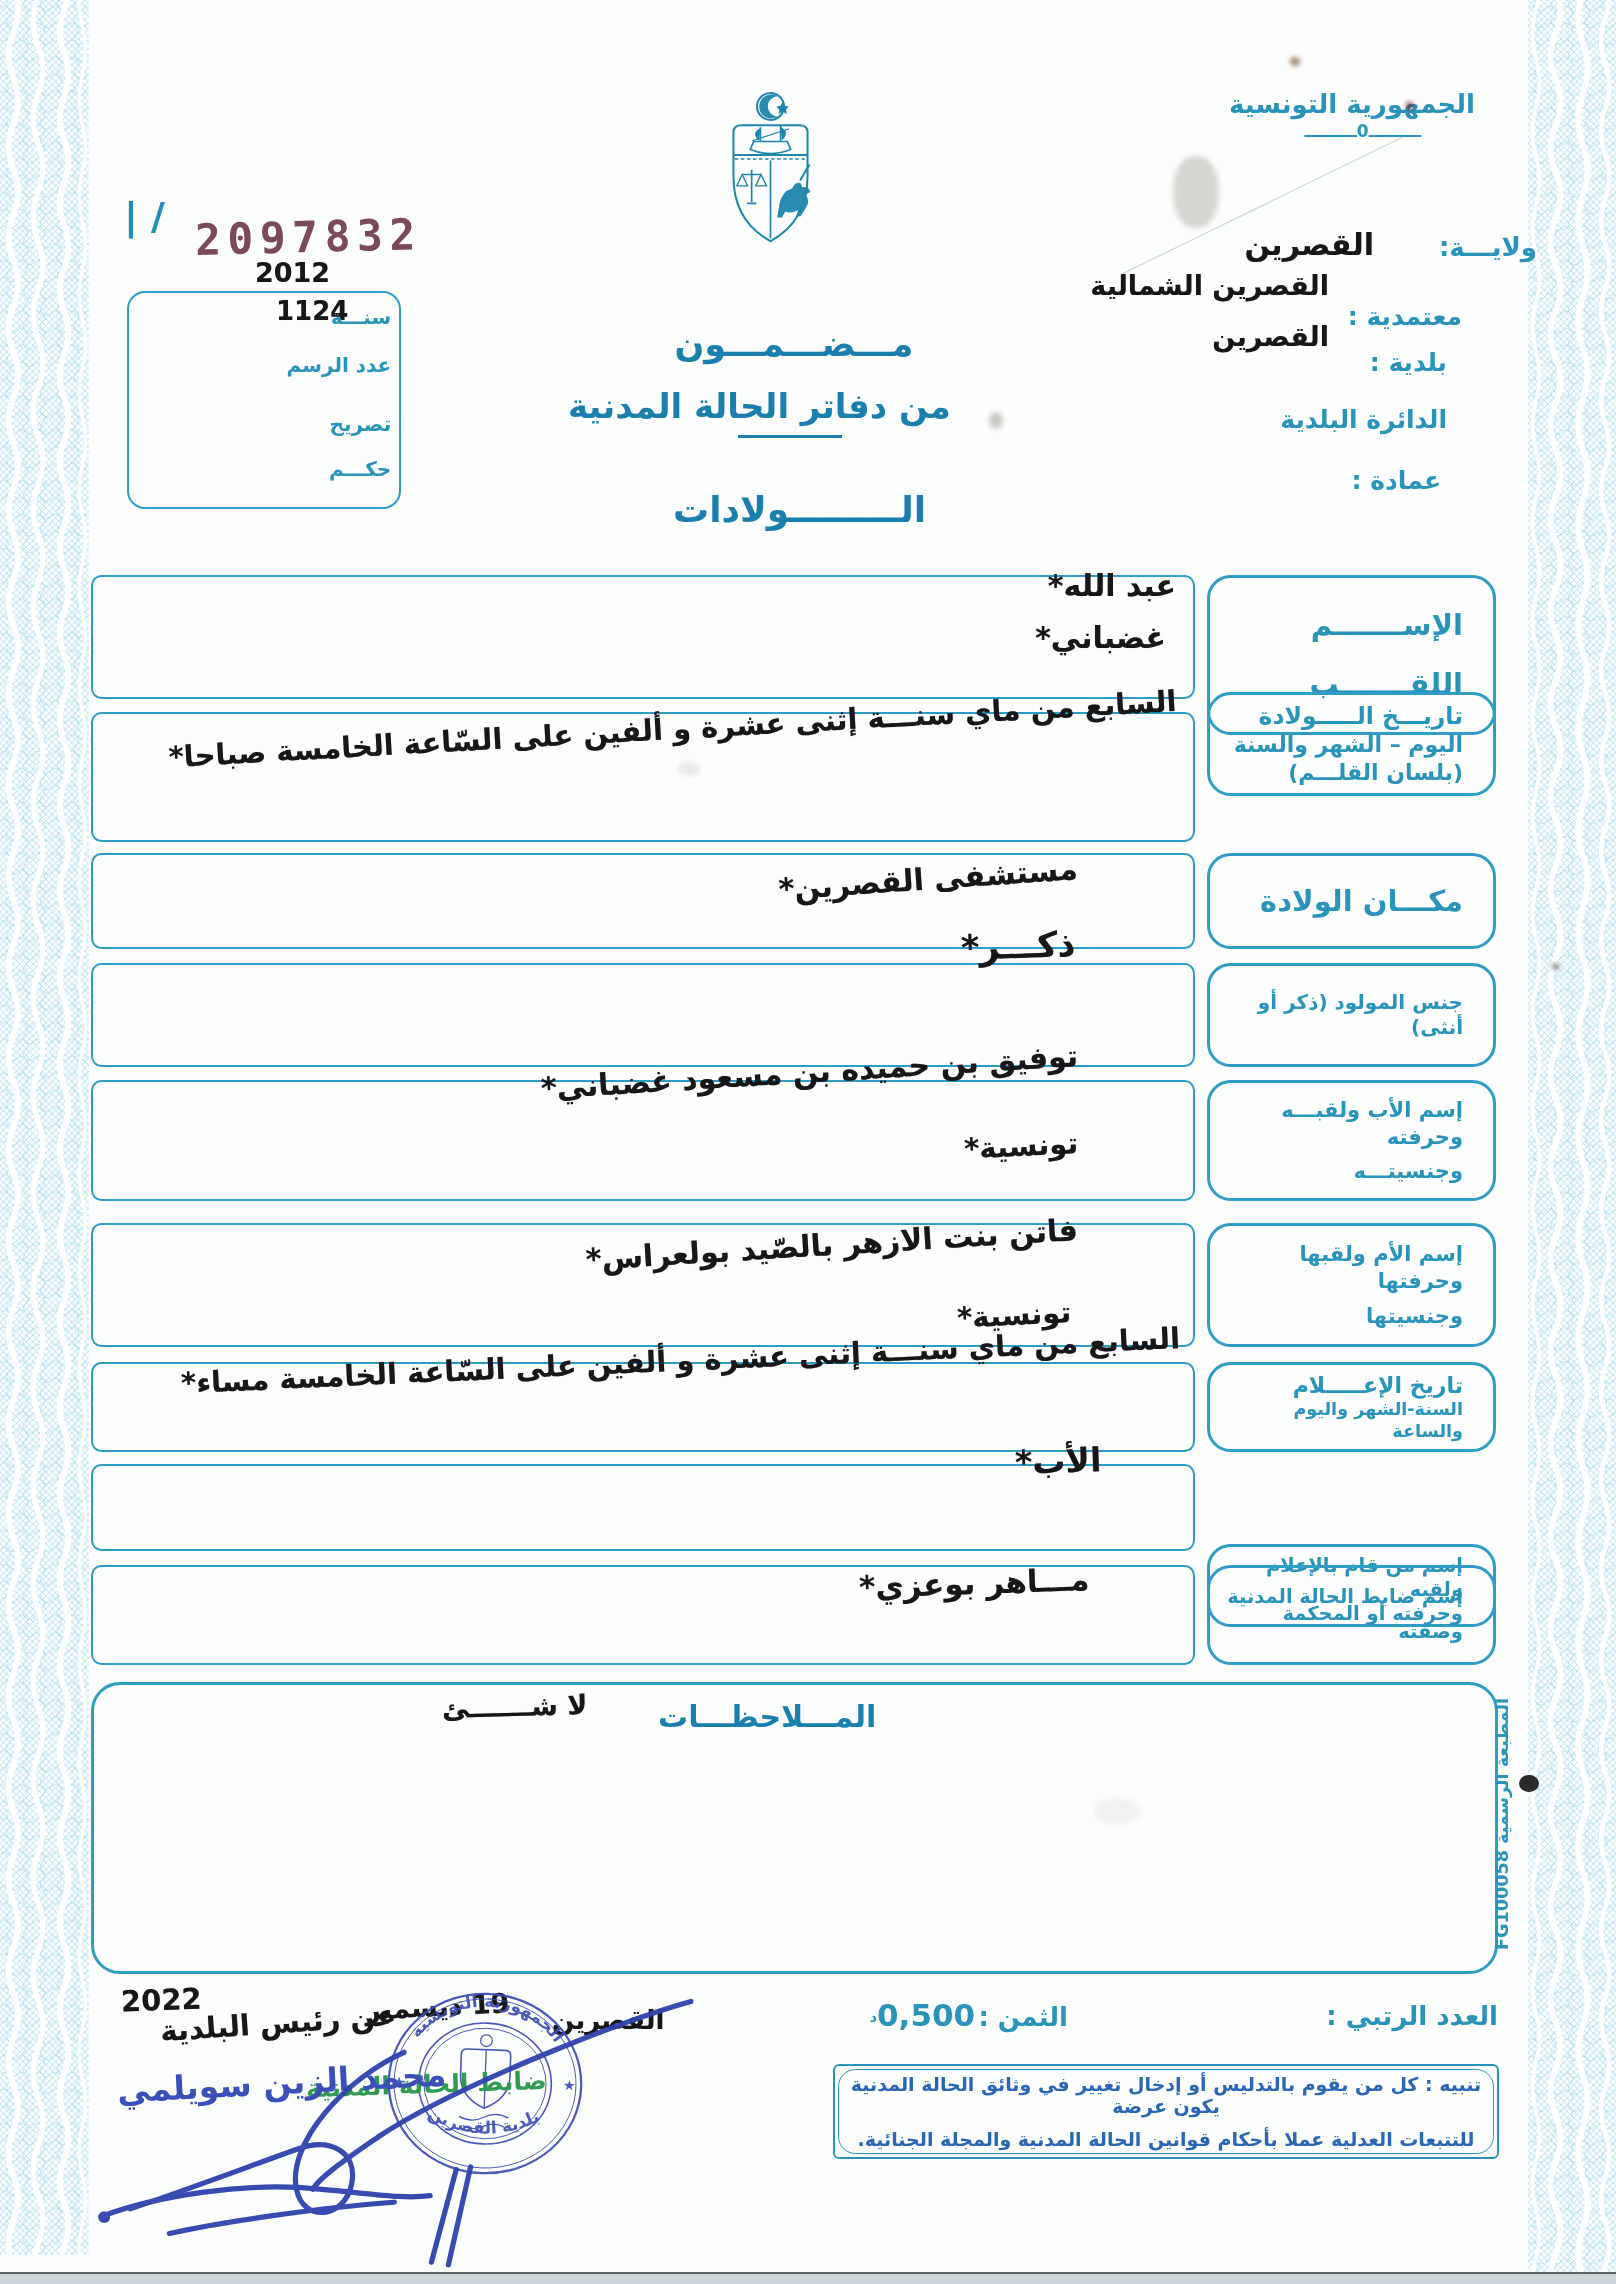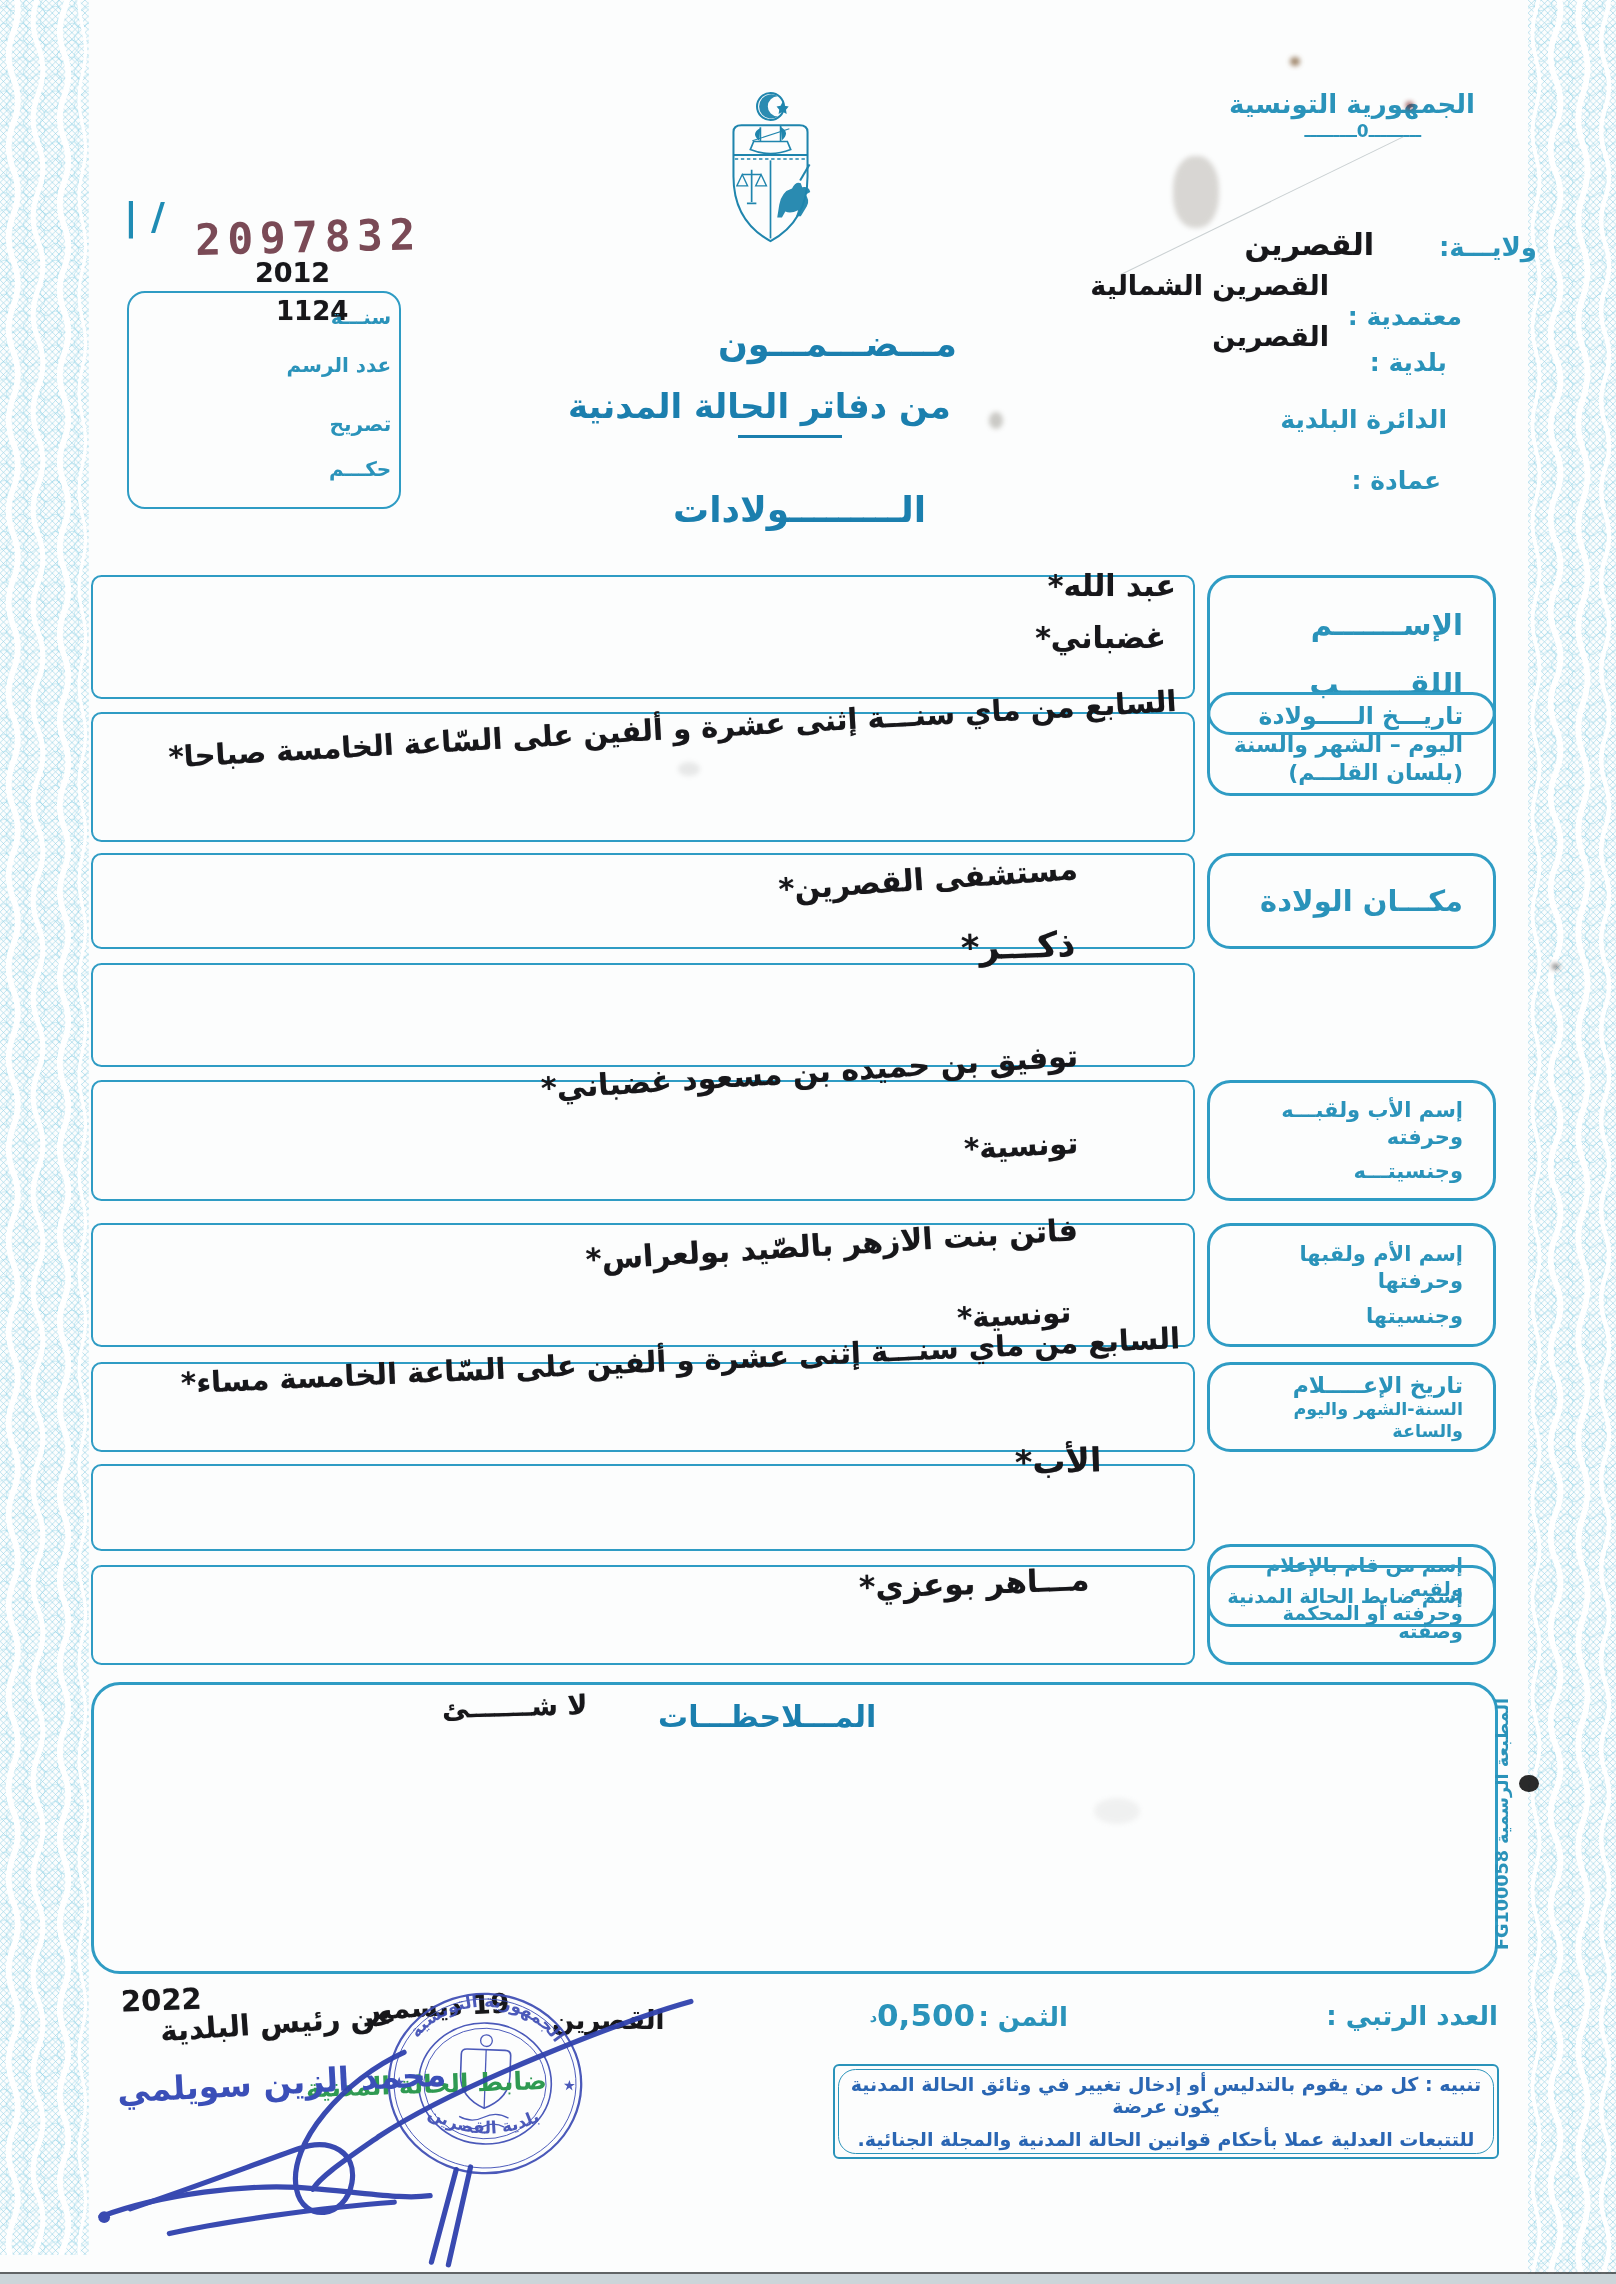--- a/index.html
+++ b/index.html
@@ -117,21 +117,21 @@
       <path d="M60 58 q-15 8 -2 19 z M90 56 q15 9 2 20 z" fill="#1f85ad" stroke="none"></path>
       <path d="M48 77 L103 59" stroke-width="1.5"></path>
       <path d="M75 106 V222" stroke-width="2.5"></path>
       <path d="M47 120 V168 M33 127 H61 M40 170 H54" stroke-width="2.5"></path>
       <path d="M33 127 l-8 17 h16 z M61 127 l-8 17 h16 z" stroke-width="2"></path>
       <path d="M88 172 q4 -20 19 -24 q5 -11 13 -8 l2 6 q10 -2 12 7 l-7 4 q7 8 2 17 l-9 15 h-7 l3 -9 q-11 6 -19 2 l-5 9 h-7 z" fill="#1f85ad" stroke="none" opacity=".95"></path>
       <path d="M119 136 L133 112" stroke-width="3"></path>
     </g>
   </svg>
 
-  <div class="abs rtl" style="left:631px;top:324px;width:326px;font-size:35px;font-weight:700;color:var(--title-blue)">مـــضـــمـــون</div>
+  <div class="abs rtl" style="left:631px;top:324px;width:326px;text-align:center;font-size:35px;font-weight:700;color:var(--title-blue)">مـــضـــمـــون</div>
   <div class="abs rtl" style="left:568px;top:386px;width:391px;text-align:left;font-size:34px;font-weight:700;color:var(--title-blue)">من دفاتر الحالة المدنية</div>
   <div class="abs" style="left:738px;top:435px;width:104px;height:2.6px;background:var(--title-blue)"></div>
   <div class="abs rtl" style="left:678px;top:489px;width:248px;font-size:36px;font-weight:700;color:var(--title-blue)">الـــــــــولادات</div>
 
   <div class="vbox" style="top:575px;height:124px"></div>
   <div class="lbox" style="top:575px;height:160px">
     <div class="lbl-xl">الإســـــــم</div>
     <div class="lbl-xl">اللقـــــــب</div>
   </div>
   <div class="val" style="right:440px;top:568px;font-size:30px">عبد الله*</div>
@@ -145,20 +145,23 @@
   </div>
   <div class="val" style="right:440px;top:684px;font-size:29px;transform:rotate(-3.2deg)">السابع من ماي سنـــة إثنى عشرة و ألفين على السّاعة الخامسة صباحا*</div>
 
   <div class="vbox" style="top:853px;height:96px"></div>
   <div class="lbox" style="top:853px;height:96px">
     <div class="lbl-xl">مكـــان الولادة</div>
   </div>
   <div class="val" style="right:538px;top:851px;font-size:30px;transform:rotate(-4deg)">مستشفى القصرين*</div>
 
   <div class="vbox" style="top:963px;height:104px"></div>
+  <div class="lbox" style="top:963px;height:104px">
+    <div class="lbl-m">جنس المولود (ذكر أو أنثى)</div>
+  </div>
   <div class="val" style="right:541px;top:924px;font-size:35px;transform:rotate(-2deg)">ذكـــر*</div>
 
   <div class="vbox" style="top:1080px;height:121px"></div>
   <div class="lbox" style="top:1080px;height:121px">
     <div class="lbl-m" style="font-size:21px">إسم الأب ولقبـــه وحرفته</div>
     <div class="lbl-m" style="font-size:21px">وجنسيتـــه</div>
   </div>
   <div class="val" style="right:538px;top:1038px;font-size:30px;transform:rotate(-3.5deg)">توفيق بن حميده بن مسعود غضباني*</div>
   <div class="val" style="right:538px;top:1126px;font-size:29px;transform:rotate(-3deg)">تونسية*</div>
 

